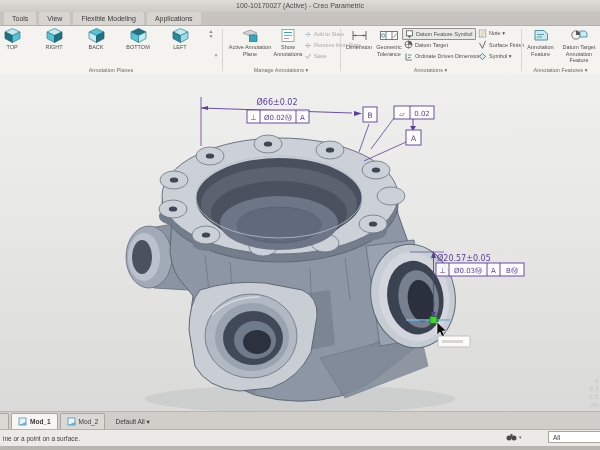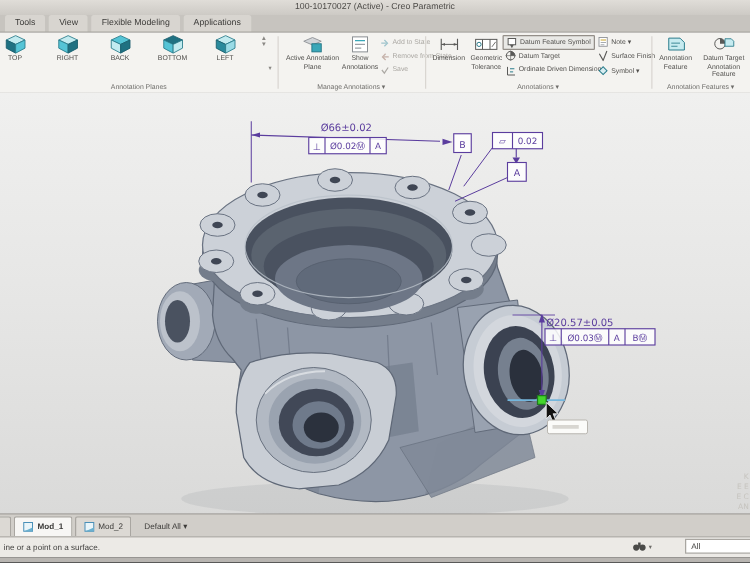--- a/index.html
+++ b/index.html
@@ -1,17 +1,17 @@
 <!DOCTYPE html>
 <html><head>
 <meta charset="utf-8">
 <style>
   html,body{margin:0;padding:0;background:#888;}
   #app{position:relative;width:600px;height:450px;overflow:hidden;
-       font-family:"Liberation Sans",sans-serif;background:#000000;
+       font-family:"Liberation Sans",sans-serif;background:#7dd3fc;
        -webkit-font-smoothing:antialiased;}
   .abs{position:absolute;}
   
   .titlebar{left:0;top:0;width:600px;height:12px;
     background:linear-gradient(#e0ddd8,#cdcac5);
     text-align:center;font-size:7px;line-height:12px;color:#4c4a47;}
   
   .tabrow{left:0;top:12px;width:600px;height:14px;background:#c7c4bf;
     border-bottom:1px solid #b3b0ab;display:flex;align-items:flex-end;gap:3px;padding-left:4px;box-sizing:border-box;}
   .tab{height:13px;line-height:13px;font-size:7px;color:#3b3a38;background:#d8d5d0;

